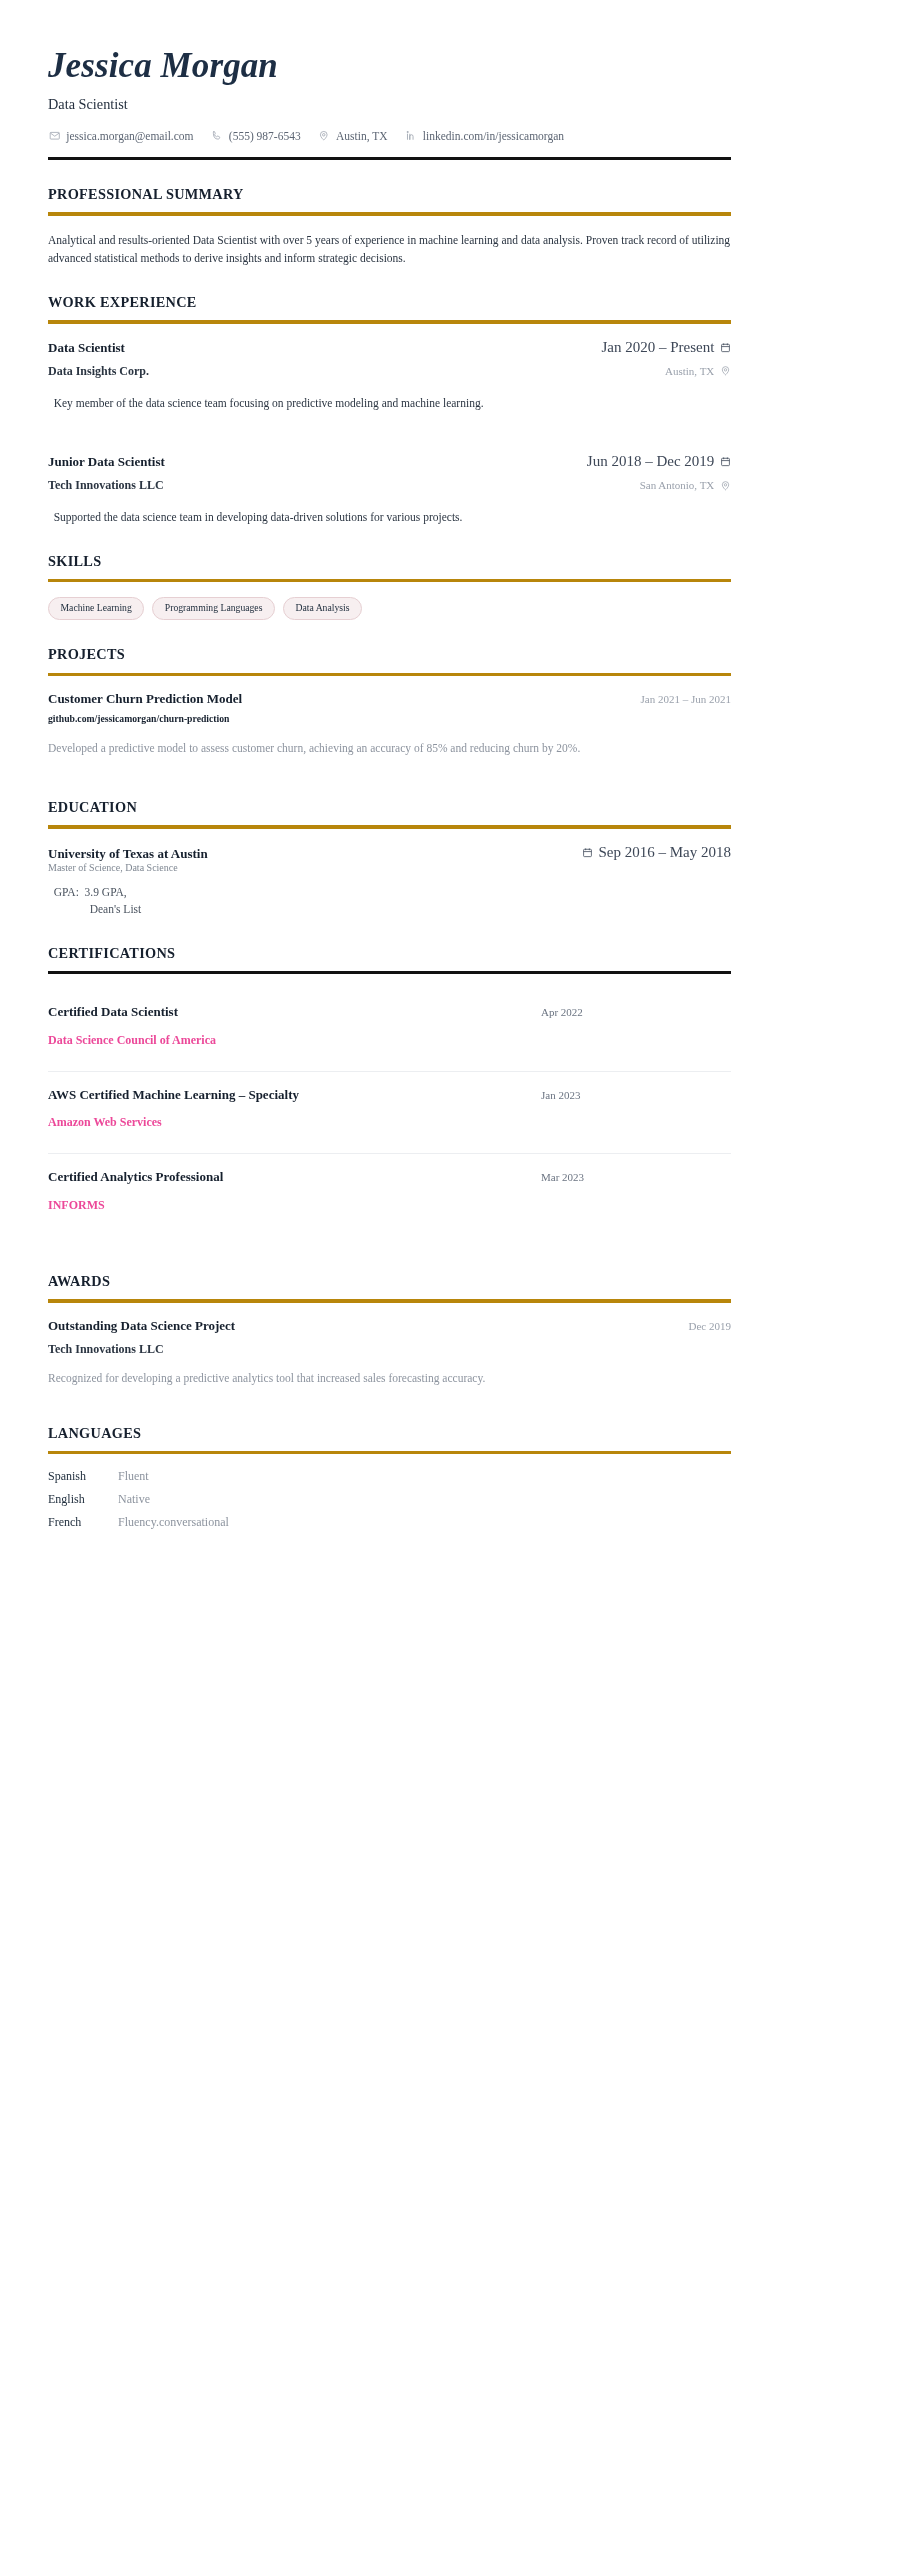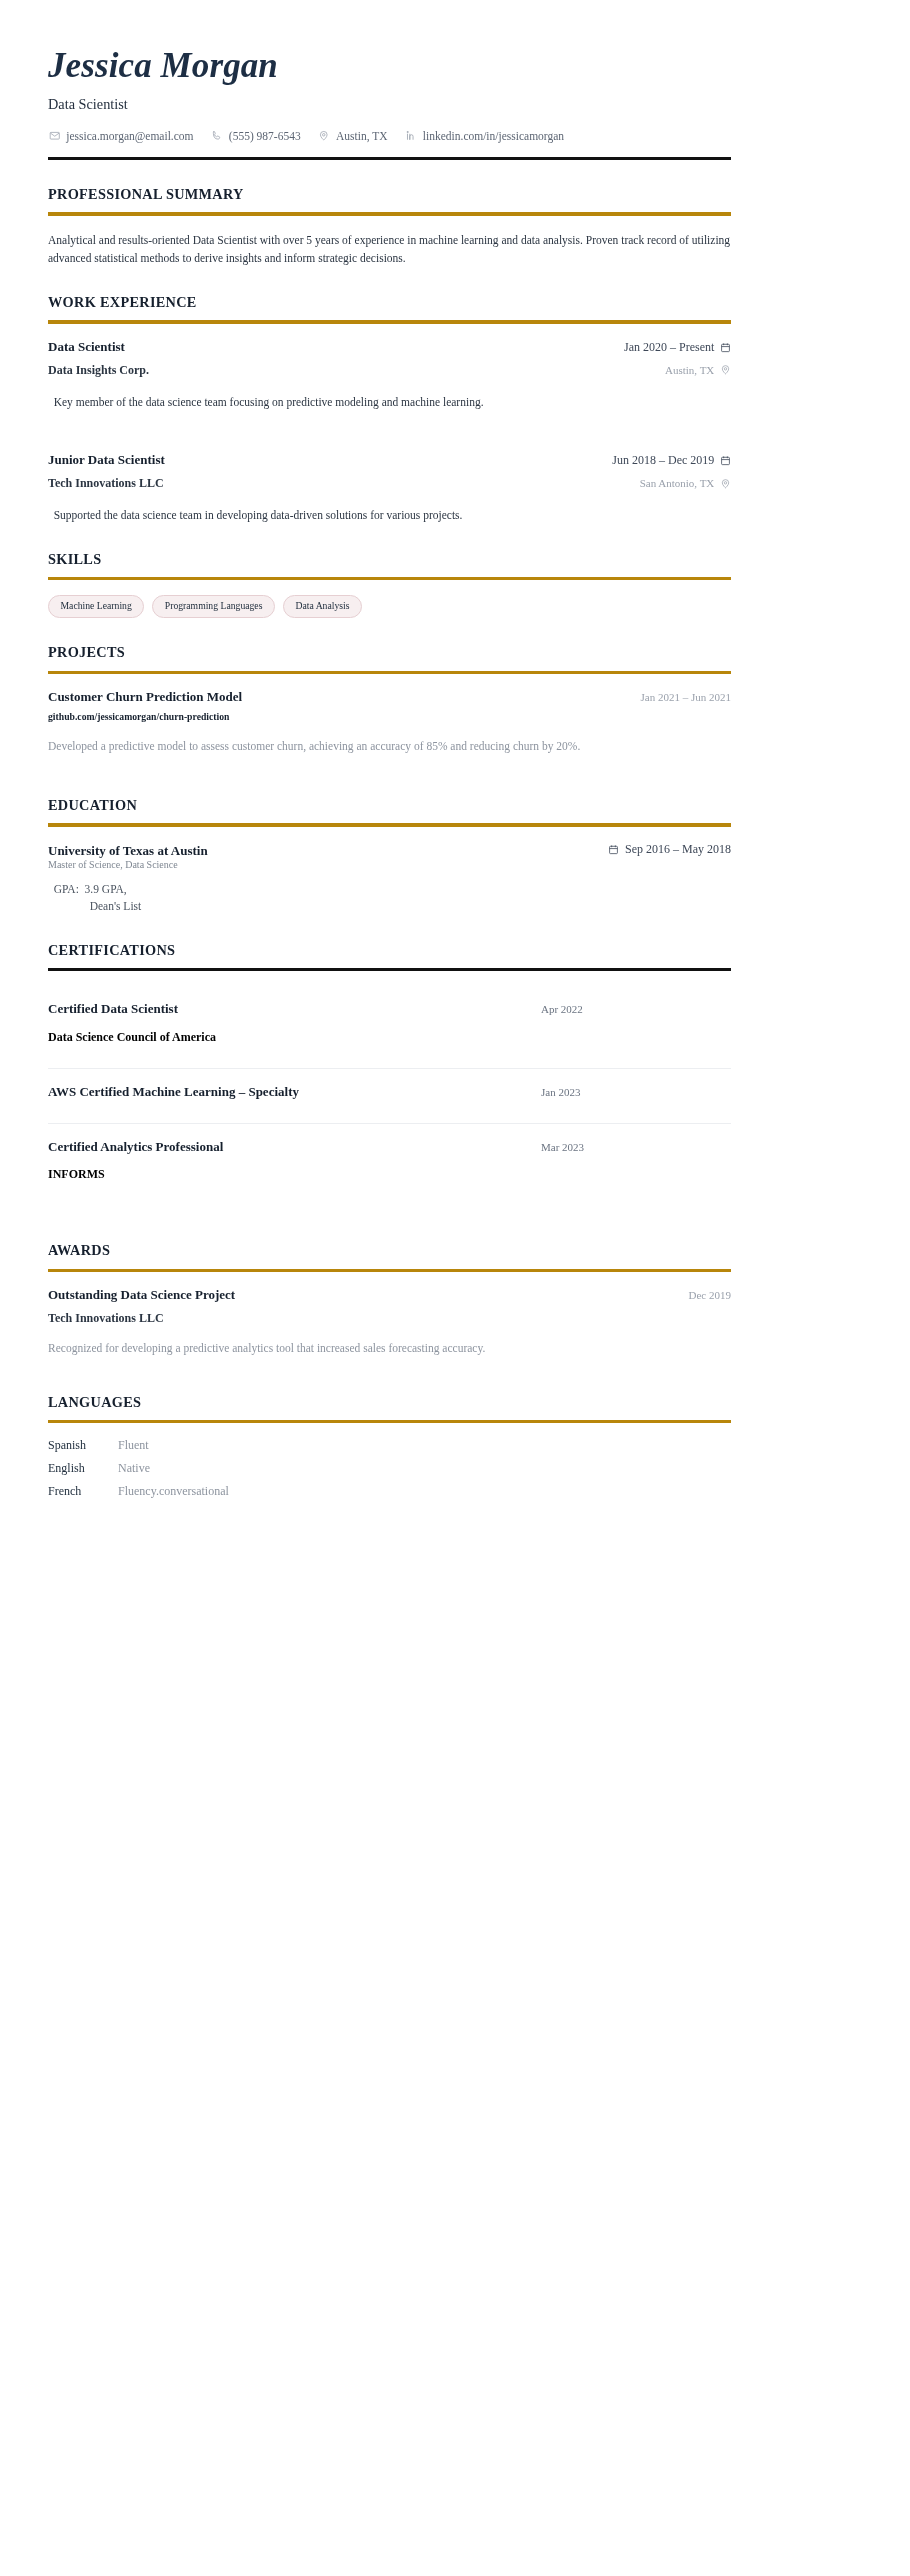--- a/index.html
+++ b/index.html
@@ -101,21 +101,21 @@
     font-size:13px;
     font-weight:700;
     color:#16202e;
   }
   .entry-sub {
     font-size:12px;
     color:#2b3542;
     font-weight:700;
   }
   .entry-meta {
-    font-size:12px;
+    font-size:15px;
     color:#3d4757;
     display:flex;
     align-items:center;
     gap:5.7px;
     white-space:nowrap;
   }
   .entry-meta.muted { color:#9aa1ac; font-size:11px; }
   .meta-ico {
     display:inline-flex;
     align-items:center;
@@ -187,21 +187,21 @@
     color:#16202e;
     flex:0 0 493px;
   }
   .cert-date {
     font-size:11px;
     color:#6b7482;
   }
   .cert-org {
     font-size:12px;
     font-weight:700;
-    color:#000000;
+    color:#ec4899;
     margin-top:12.6px;
   }
 
   
   .lang-row {
     display:flex;
     align-items:baseline;
     font-size:12px;
     margin-bottom:8px;
   }
@@ -384,20 +384,21 @@
             <div class="cert-name">Certified Data Scientist</div>
             <div class="cert-date">Apr 2022</div>
           </div>
           <div class="cert-org">Data Science Council of America</div>
         </div>
         <div class="cert">
           <div class="cert-line">
             <div class="cert-name">AWS Certified Machine Learning – Specialty</div>
             <div class="cert-date">Jan 2023</div>
           </div>
+          <div class="cert-org">Amazon Web Services</div>
         </div>
         <div class="cert">
           <div class="cert-line">
             <div class="cert-name">Certified Analytics Professional</div>
             <div class="cert-date">Mar 2023</div>
           </div>
           <div class="cert-org">INFORMS</div>
         </div>
       </div>
   </div>

